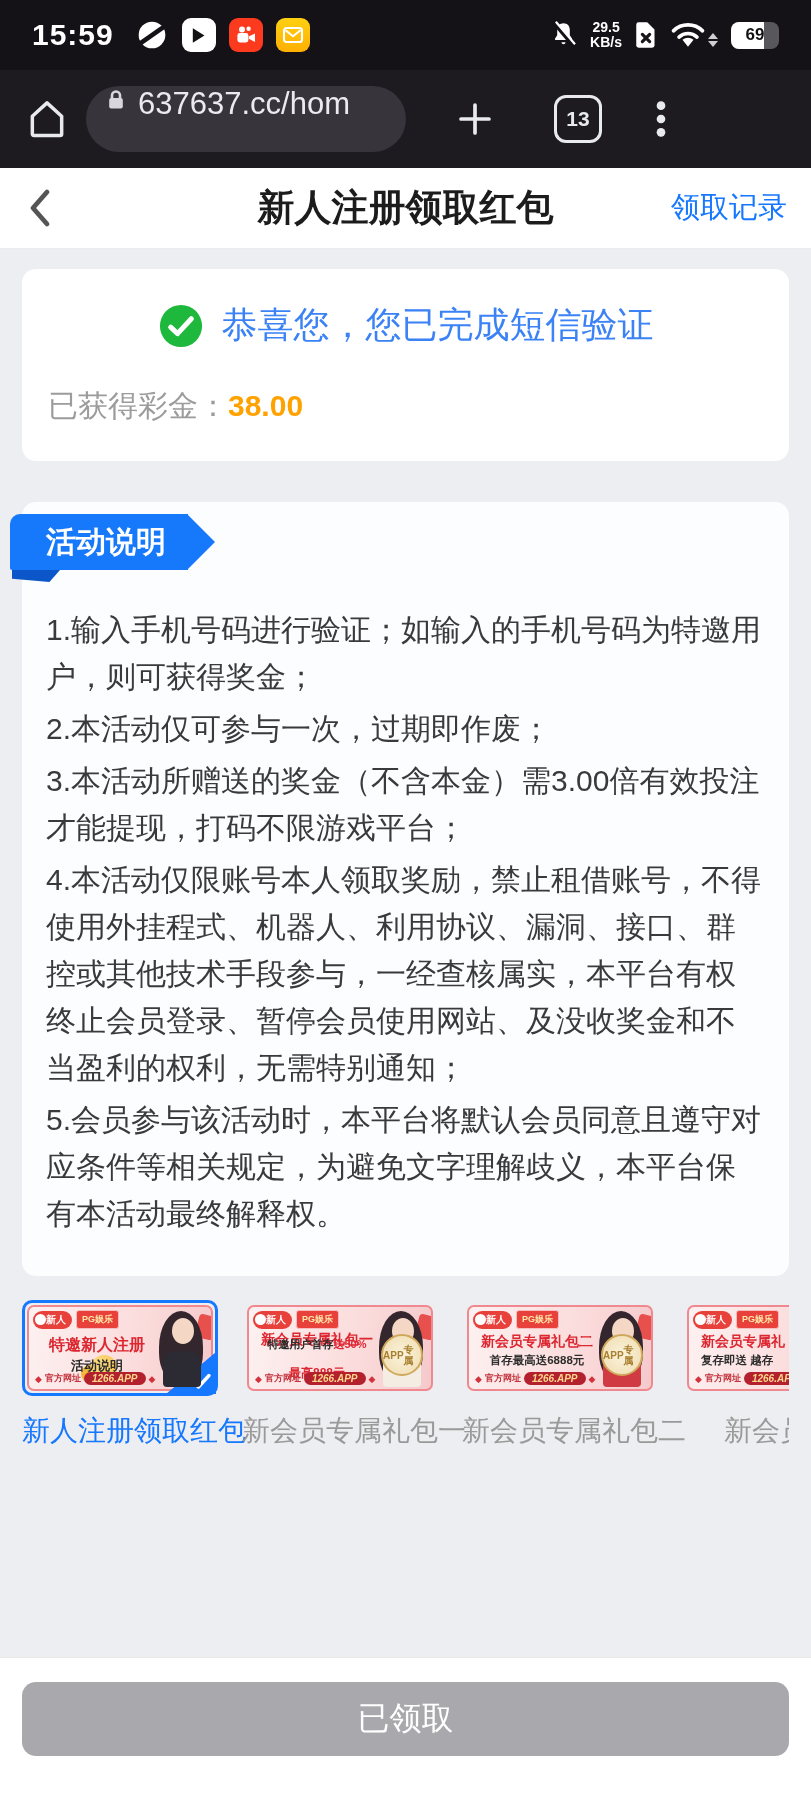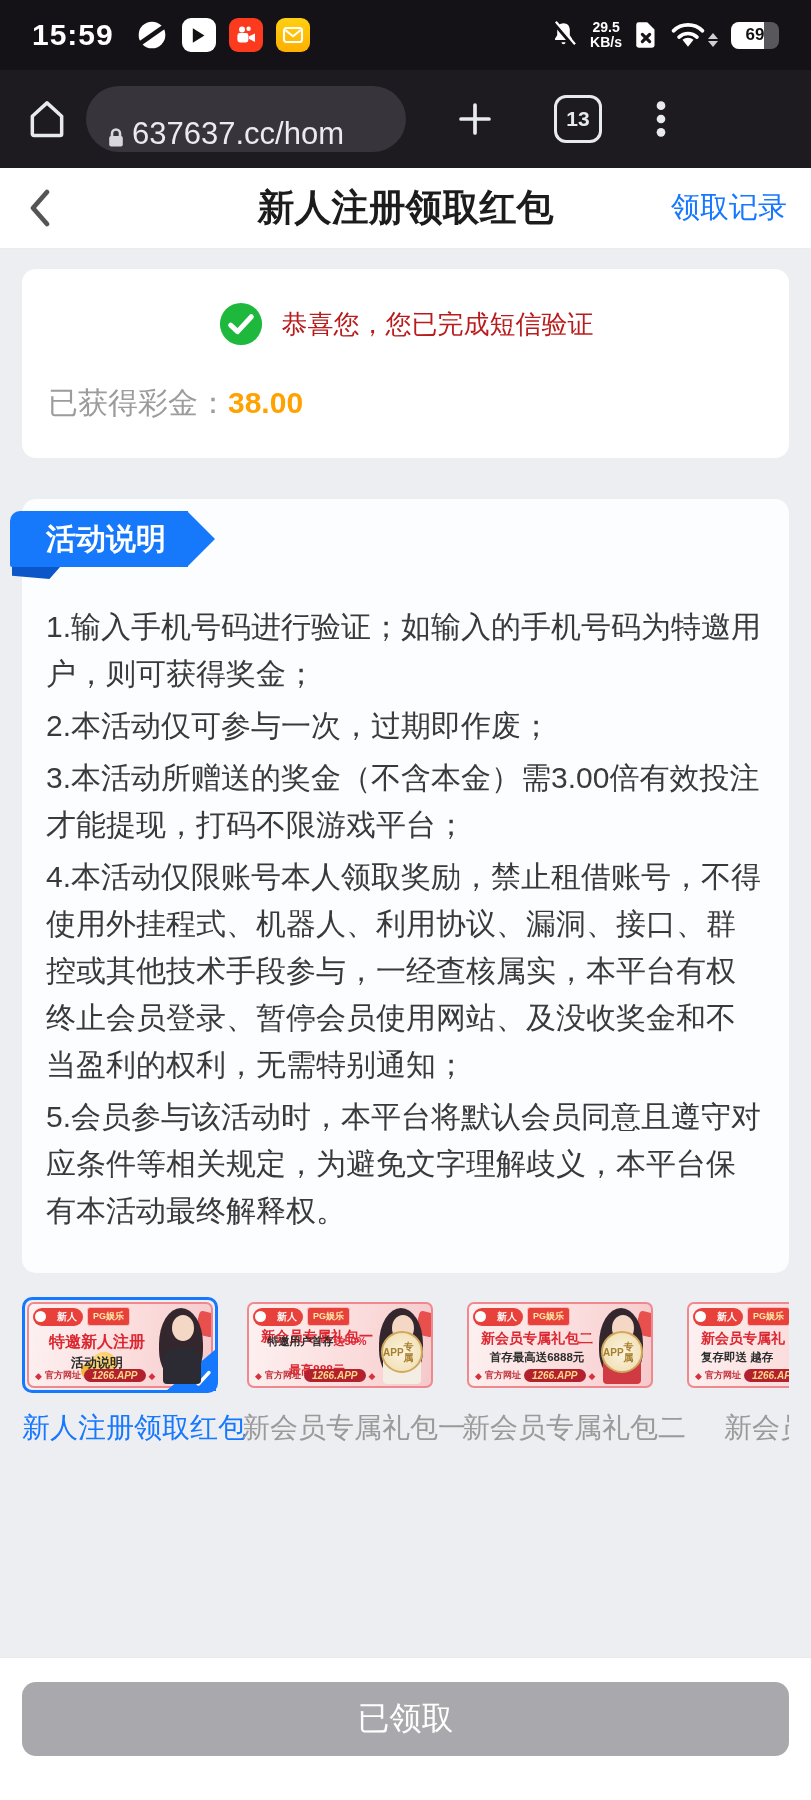--- a/index.html
+++ b/index.html
@@ -21,38 +21,38 @@
                 font-size:17px;font-weight:bold;color:#111}
   .wifi-wrap{display:flex;align-items:flex-end;gap:2px}
   .wifi-arrows{display:flex;flex-direction:column;gap:2px;padding-bottom:2px}
   .tri-up{width:0;height:0;border-left:5px solid transparent;border-right:5px solid transparent;border-bottom:6px solid #cfcfd2}
   .tri-dn{width:0;height:0;border-left:5px solid transparent;border-right:5px solid transparent;border-top:6px solid #cfcfd2}
   
   .browser-bar{height:98px;background:#1d1b20;display:flex;align-items:center;
                padding:0 20px;box-sizing:border-box}
   .home-btn{width:54px;display:flex;justify-content:center}
   .url-pill{margin-left:12px;width:320px;height:66px;background:#37343c;border-radius:33px;
-            display:flex;align-items:flex-end;padding:0 18px;box-sizing:border-box;gap:4px}
+            display:flex;align-items:flex-start;padding:0 18px;box-sizing:border-box;gap:10px}
   .url-text{color:#eceaef;font-size:31px;white-space:nowrap;overflow:hidden}
   .plus-btn{margin-left:48px;display:flex}
   .tab-btn{margin-left:58px;width:42px;height:42px;border:3px solid #e8eaed;border-radius:12px;
            color:#e8eaed;font-size:21px;font-weight:bold;display:flex;align-items:center;justify-content:center}
   .menu-btn{margin-left:54px;display:flex}
   
   .page-header{height:80px;background:#fff;display:flex;align-items:center;position:relative;
                border-bottom:1px solid #ececec}
   .back-btn{position:absolute;left:26px;display:flex}
   .page-title{flex:1;text-align:center;font-size:37px;font-weight:600;color:#1c1c1c}
   .header-action{position:absolute;right:24px;color:#1677ff;font-size:29px}
   
   .content{padding:20px 22px 0}
   .card{background:#fff;border-radius:14px}
   .result-card{padding:32px 26px 34px}
   .result-row{display:flex;align-items:center;justify-content:center;gap:18px}
-  .result-msg{font-size:26px;color:#b91c1c}
+  .result-msg{font-size:36px;color:#3b82f6}
   .bonus-line{margin-top:36px;font-size:30px}
   .bonus-label{color:#9c9c9c}
   .bonus-value{color:#ffa200;font-weight:600}
   
   .rules-card{margin-top:41px;background:#fcfdff;position:relative;padding:12px 24px 34px}
   .ribbon{position:relative;display:inline-block;margin-left:-36px;background:#1678fa;color:#fff;
           font-size:30px;font-weight:600;line-height:56px;height:56px;padding:0 22px 0 36px;
           border-radius:10px 0 0 2px}
   .ribbon::after{content:"";position:absolute;right:-27px;top:0;width:0;height:0;
           border-top:28px solid transparent;border-bottom:28px solid transparent;border-left:28px solid #1678fa}
@@ -63,21 +63,21 @@
   
   .promo-row{display:flex;gap:24px;margin-top:24px;overflow-x:auto;scrollbar-width:none}
   .promo-row::-webkit-scrollbar{display:none}
   .promo-item{flex:0 0 auto;width:196px}
   .thumb{width:196px;height:96px;border-radius:10px;border:3px solid transparent;
          padding:2px;box-sizing:border-box;position:relative}
   .promo-item.selected .thumb{border-color:#1677ff}
   .banner{width:100%;height:100%;border-radius:7px;position:relative;overflow:hidden;box-sizing:border-box;
           background:linear-gradient(100deg,#fdf1f1,#fbdcdc 58%,#f5c9cb);border:2px solid #f0888f}
   .b-top{position:absolute;top:3px;left:4px;display:flex;align-items:center;gap:4px;z-index:3}
-  .badge-new{display:inline-flex;align-items:center;gap:11px;background:#e8403a;color:#fff;
+  .badge-new{display:inline-flex;align-items:center;gap:0;background:#e8403a;color:#fff;
              font-size:10px;font-weight:bold;border-radius:9px;padding:2px 6px 2px 2px}
   .badge-new i{width:11px;height:11px;border-radius:50%;background:#fff;display:inline-block}
   .brand{background:#e8403a;color:#ffe9a8;font-size:9px;font-weight:bold;padding:2px 5px;
          border-radius:3px;border:1px solid #f9bcbc}
   .b-title{position:absolute;left:6px;width:124px;text-align:center;color:#dc2630;font-weight:bold;
            white-space:nowrap;z-index:3}
   .b-sub{position:absolute;left:6px;width:124px;text-align:center;color:#2c2c2c;font-weight:bold;
          white-space:nowrap;z-index:3}
   .b-sub .hl{color:#e02736}
   .b-line3{position:absolute;left:6px;width:124px;text-align:center;color:#dc2630;font-weight:bold;

